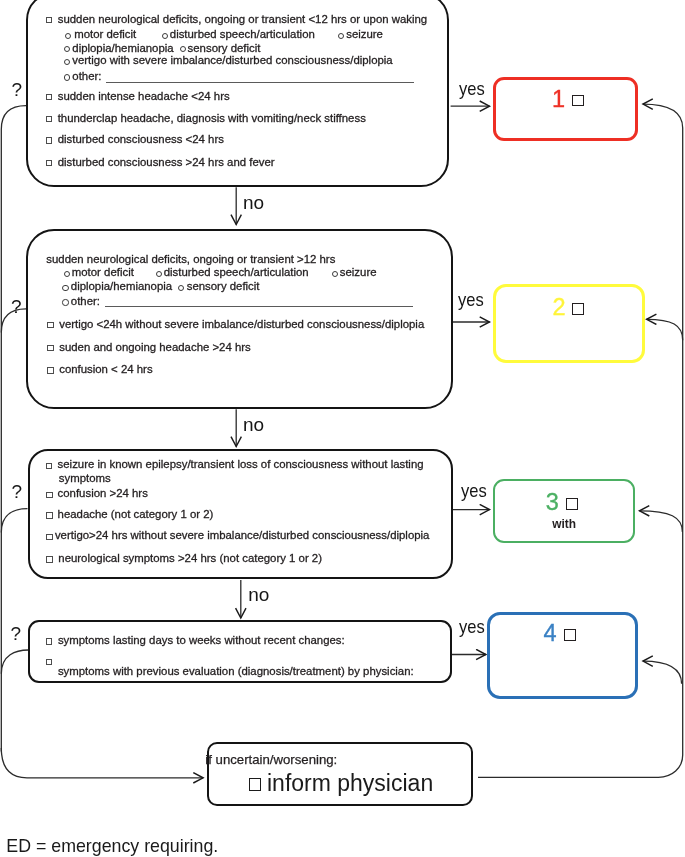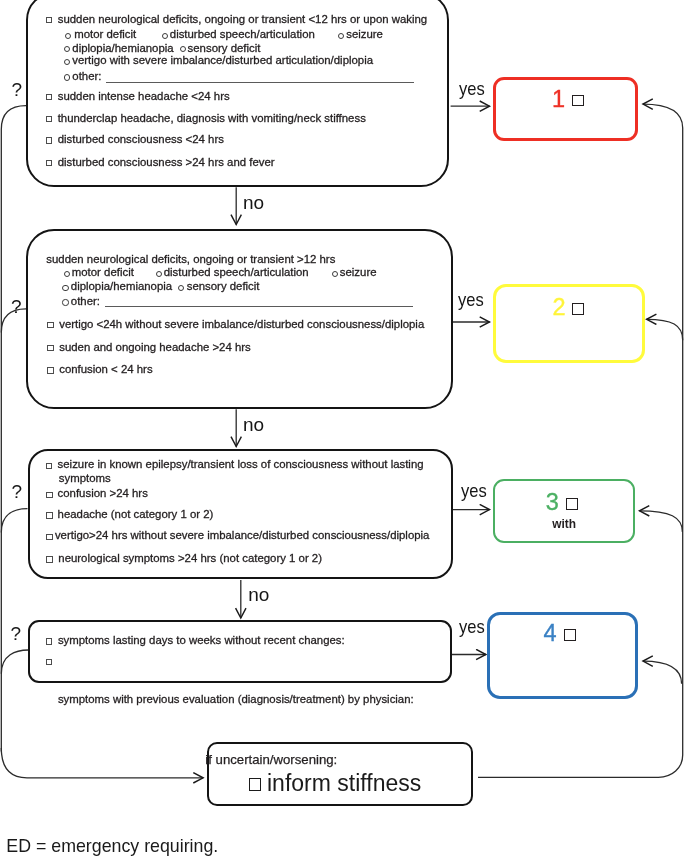--- a/index.html
+++ b/index.html
@@ -87,21 +87,21 @@
     <div class="row" style="left:169.8px;top:29.4px">disturbed speech/articulation</div>
     <div class="ci" style="left:337.9px;top:32.8px"></div>
     <div class="row" style="left:346.2px;top:29.4px">seizure</div>
 
     <div class="ci" style="left:63.7px;top:46.1px"></div>
     <div class="row" style="left:72.3px;top:42.7px">diplopia/hemianopia</div>
     <div class="ci" style="left:179.9px;top:46.1px"></div>
     <div class="row" style="left:187.6px;top:42.7px">sensory deficit</div>
 
     <div class="ci" style="left:63.9px;top:58.7px"></div>
-    <div class="row" style="left:72.3px;top:55.3px">vertigo with severe imbalance/disturbed articulation/diplopia</div>
+    <div class="row" style="left:72.3px;top:55.3px">vertigo with severe imbalance/disturbed consciousness/diplopia</div>
 
     <div class="ci" style="left:63.7px;top:74.2px"></div>
     <div class="row" style="left:72.3px;top:70.8px">other:</div>
     <div class="uline" style="left:106.1px;top:81.7px;width:308px"></div>
 
     <div class="sq" style="left:45.9px;top:93.5px"></div>
     <div class="row" style="left:57.7px;top:90.5px">sudden intense headache &lt;24 hrs</div>
 
     <div class="sq" style="left:45.9px;top:115.8px"></div>
     <div class="row" style="left:57.7px;top:112.8px">thunderclap headache, diagnosis with vomiting/neck stiffness</div>
@@ -158,21 +158,21 @@
 
     <div class="sq" style="left:46.0px;top:556.4px"></div>
     <div class="row" style="left:58.3px;top:553.0px">neurological symptoms &gt;24 hrs (not category 1 or 2)</div>
   </div>
 
   <div>
     <div class="sq" style="left:45.8px;top:638.2px"></div>
     <div class="row" style="left:57.9px;top:634.8px">symptoms lasting days to weeks without recent changes:</div>
 
     <div class="sq" style="left:45.8px;top:658.6px"></div>
-    <div class="row" style="left:57.9px;top:694px">symptoms with previous evaluation (diagnosis/treatment) by physician:</div>
+    <div class="row" style="left:57.9px;top:666px">symptoms with previous evaluation (diagnosis/treatment) by physician:</div>
   </div>
 
   <div class="cat" style="left:492.9px;top:76.5px;width:145.3px;height:64.8px;border:3.1px solid #ee2f24;border-radius:11px"></div>
   <div class="catnum" style="left:552.1px;top:87.5px;color:#ee3127">1</div>
   <div class="catbox" style="left:571.9px;top:94.6px;width:11.7px;height:11.9px"></div>
 
   <div class="cat" style="left:492.9px;top:283.7px;width:152.1px;height:79.4px;border:3.0px solid #fffb3c;border-radius:13px"></div>
   <div class="catnum" style="left:552.6px;top:295.9px;color:#fff43a">2</div>
   <div class="catbox" style="left:571.9px;top:302.9px;width:12.2px;height:11.9px"></div>
 
@@ -182,21 +182,21 @@
   <div class="catlbl" style="left:493.0px;top:516.2px;width:142.4px">with</div>
 
   <div class="cat" style="left:486.7px;top:612.0px;width:151.1px;height:86.7px;border:3.0px solid #2a70b6;border-radius:13px"></div>
   <div class="catnum" style="left:543.6px;top:622.0px;color:#3a81c4">4</div>
   <div class="catbox" style="left:563.8px;top:629.1px;width:11.8px;height:11.8px"></div>
 
   <div style="position:absolute;left:205.3px;top:751.5px;width:265.7px;font-size:13.2px;
               color:#231f20;transform:translateZ(0);-webkit-text-stroke:0.25px #231f20">if uncertain/worsening:</div>
   <div class="physbox" style="left:248.8px;top:778.2px;width:12.5px;height:13.2px"></div>
   <div style="position:absolute;left:267.0px;top:771.8px;font-size:23.0px;line-height:1;
-              color:#1b1b1b;transform:translateZ(0);white-space:nowrap">inform stiffness</div>
+              color:#1b1b1b;transform:translateZ(0);white-space:nowrap">inform physician</div>
 
   <div class="lbl-big" style="left:458.6px;top:79.1px"><span class="lbl-yes">yes</span></div>
   <div class="lbl-big" style="left:458.4px;top:289.8px"><span class="lbl-yes">yes</span></div>
   <div class="lbl-big" style="left:460.6px;top:481.1px"><span class="lbl-yes">yes</span></div>
   <div class="lbl-big" style="left:458.8px;top:616.9px"><span class="lbl-yes">yes</span></div>
 
   <div class="lbl-big" style="left:243px;top:192.6px">no</div>
   <div class="lbl-big" style="left:243px;top:414.7px">no</div>
   <div class="lbl-big" style="left:248.2px;top:584.9px">no</div>
 

